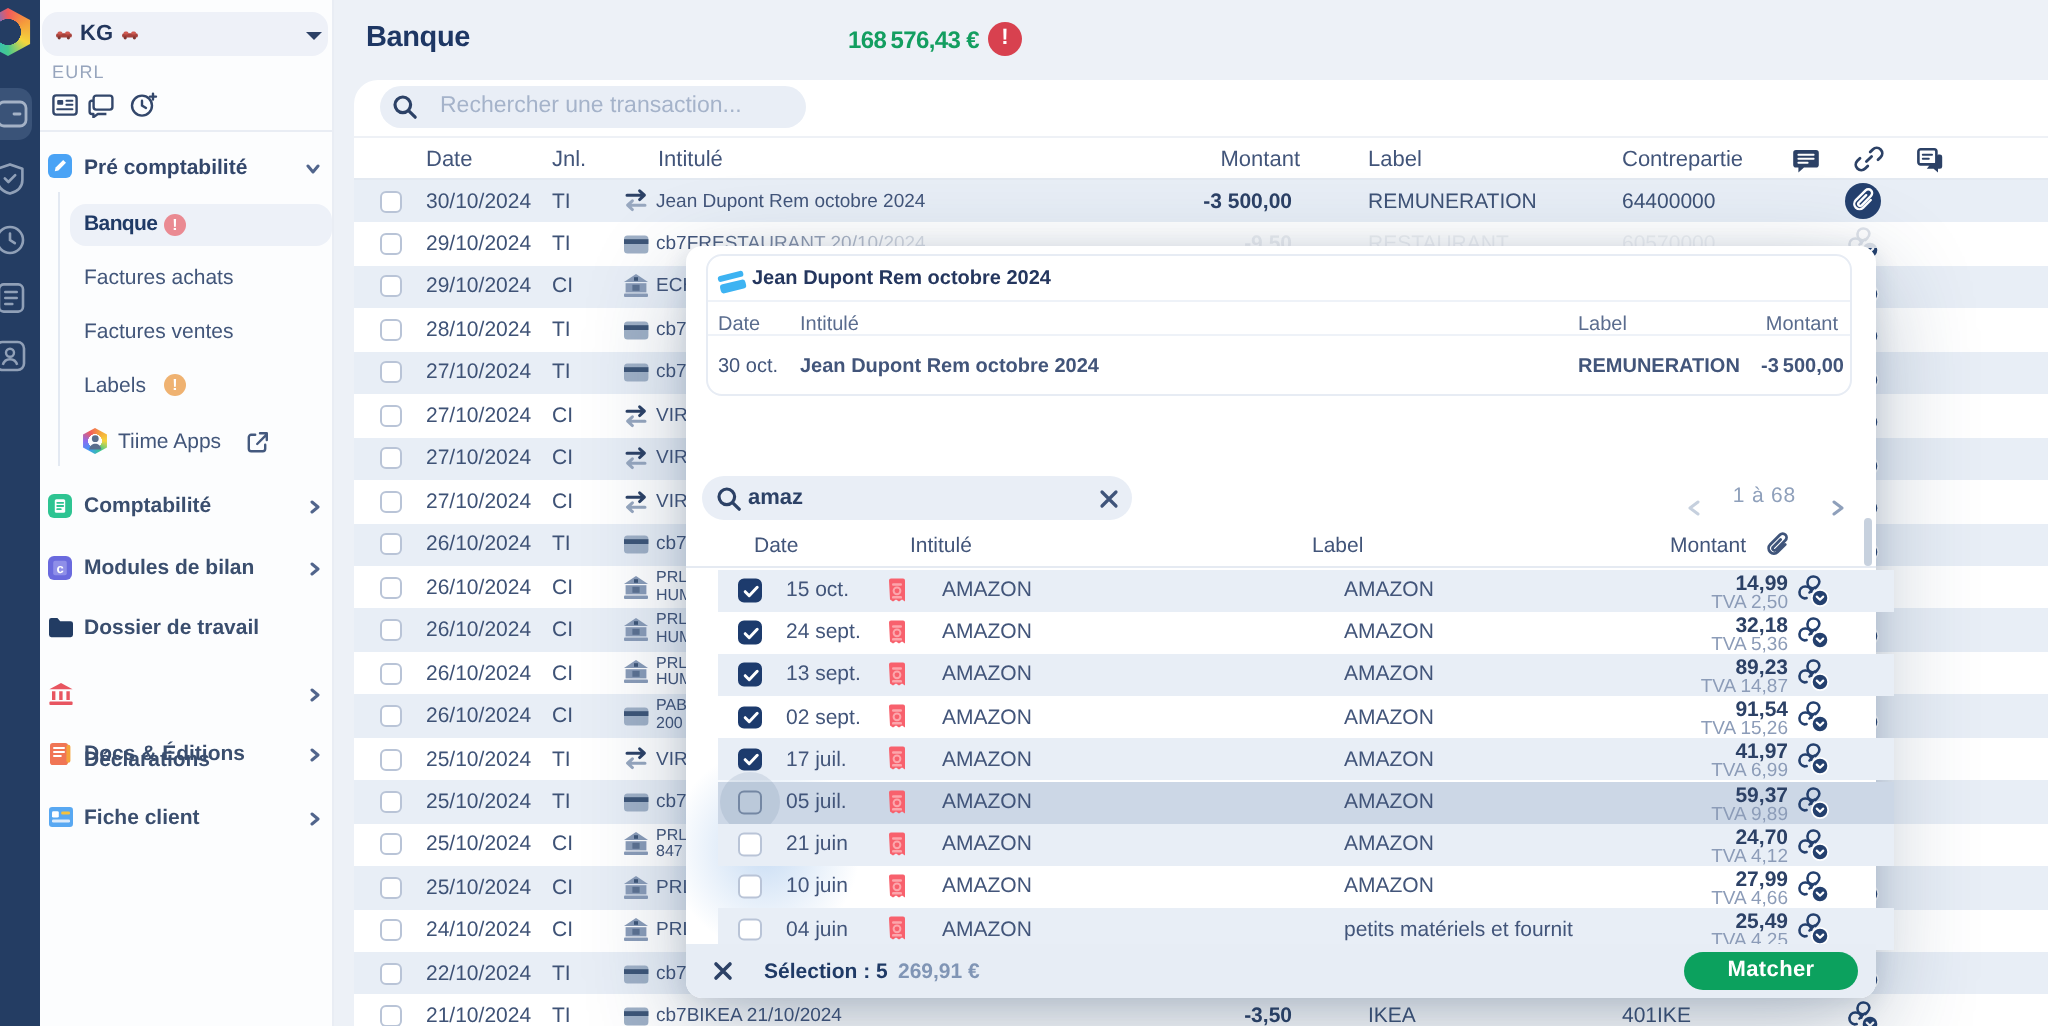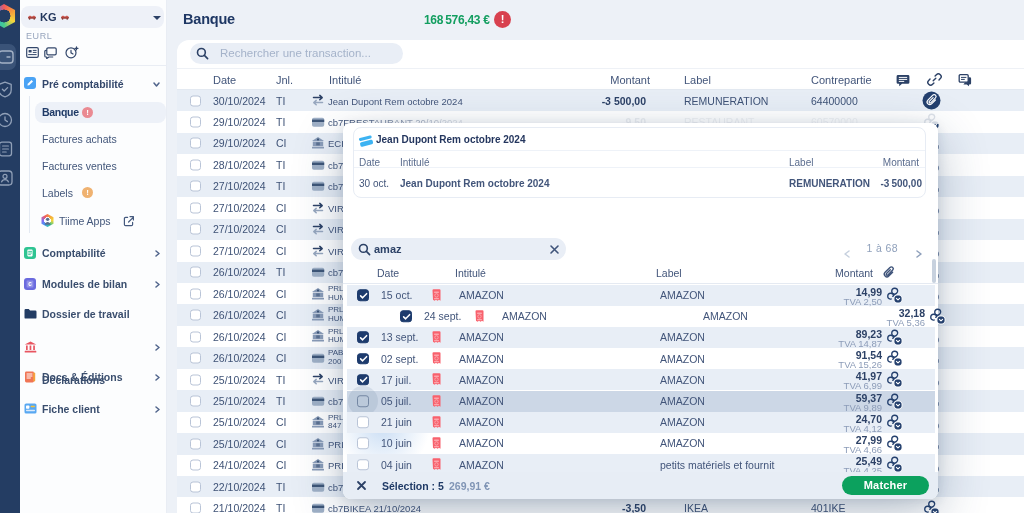--- a/index.html
+++ b/index.html
@@ -43,21 +43,21 @@
 #mcard .mth{position:absolute;top:29px;font-size:10px;color:#5a6c8e;}
 #mcard .mtl{position:absolute;left:0;top:39px;width:100%;height:1px;background:#eef2f8;}
 #mcard .mtd{position:absolute;top:50px;font-size:10px;color:#42557a;}
 #tabs{position:absolute;left:208px;top:86px;width:180px;height:20px;background:#fff;border:1px solid #dde5f0;border-radius:11px;}
 #tabact{position:absolute;left:-1px;top:-1px;width:90px;height:20px;background:#b1c1d8;border-radius:11px;border:1px solid #b1c1d8;}
 .tabtxt{position:absolute;top:4.5px;font-size:9.7px;font-weight:bold;color:#1f3a66;white-space:nowrap;}
 #msearch{position:absolute;left:8px;top:115px;width:215px;height:22px;background:#e9eef6;border-radius:11px;}
 #pagin{position:absolute;right:40px;top:119px;font-size:10.5px;color:#8fa0bb;letter-spacing:.4px;}
 #mlh{position:absolute;left:0;top:139px;width:595px;height:22px;border-bottom:1px solid #e5eaf2;}
 .mlhc{position:absolute;top:5px;font-size:10.5px;color:#42557a;}
-.mrow{position:absolute;left:4px;width:588px;height:21.2px;padding-left:40px;}
+.mrow{position:absolute;left:16px;width:588px;height:21.2px;padding-left:40px;}
 .modd{background:#e8eef6;}
 .mhov{background:#ccd7e6;}
 .mckb.hv{background:transparent;border-color:#7487a3;}
 .halo{position:absolute;left:1px;top:50%;transform:translateY(-50%);width:30px;height:30px;border-radius:50%;background:rgba(95,120,155,.15);}
 .mckb{position:absolute;left:10px;top:50%;transform:translateY(-50%);width:11.5px;height:11.5px;border:1.5px solid #b9c4d7;border-radius:3px;background:#fff;}
 .mckb.on{background:#1d3b6d;border-color:#1d3b6d;}
 .mdate{position:absolute;left:34px;top:50%;transform:translateY(-50%);font-size:10.5px;color:#42557a;white-space:nowrap;}
 .mname{position:absolute;left:112px;top:50%;transform:translateY(-50%);font-size:10.5px;color:#42557a;white-space:nowrap;}
 .mlabel{position:absolute;left:313px;top:50%;transform:translateY(-50%);font-size:10.5px;color:#42557a;white-space:nowrap;}
 .mval{position:absolute;right:53px;top:2px;font-size:10.5px;font-weight:bold;color:#2c4166;text-align:center;line-height:10px;}
@@ -720,21 +720,21 @@
       <svg class="abs" style="left:539px;top:2px;" width="17" height="17" viewBox="0 0 17 17">
         <g fill="none" stroke="#24406e" stroke-width="1.3" stroke-linecap="round">
           <path d="M8.3 7.2 a3 3 0 1 1 3.4 -3.4 a3 3 0 0 1 -1 2.2 l-1 1"></path>
           <path d="M7.7 8.8 a3 3 0 1 0 -3.4 3.4 a3 3 0 0 0 1 -.2 "></path>
           <path d="M6.7 9.3 L9.3 6.7" stroke-width="1.2"></path>
         </g>
         <circle cx="12" cy="12" r="4.1" fill="#24406e" stroke="#fff" stroke-width=".9"></circle>
         <path d="M10.4 11.3 L12 12.9 L13.6 11.3" fill="none" stroke="#fff" stroke-width="1.1" stroke-linecap="round" stroke-linejoin="round"></path>
       </svg>
     </div>
-    <div class="mrow" style="top:182.70px;margin-left:43px;">
+    <div class="mrow" style="top:182.70px;">
       <span class="mckb on">
         <svg class="abs" style="left:-0.5px;top:-0.5px;" width="11" height="11" viewBox="0 0 11 11">
           <path d="M2.6 5.6 L4.6 7.6 L8.6 3.4" fill="none" stroke="#fff" stroke-width="1.5" stroke-linecap="round" stroke-linejoin="round"></path>
         </svg>
       </span>
       <span class="mdate">24 sept.</span>
       <svg class="abs" style="left:85px;top:4px;" width="9" height="13" viewBox="0 0 9 13">
         <path d="M0.5 1.2 a1 1 0 0 1 1 -1 h6 a1 1 0 0 1 1 1 v10.6 l-1.5 -1 -1.5 1 -1.5 -1 -1.5 1 -1.5 -1 z" fill="#f8616d"></path>
         <rect x="2" y="2.6" width="5" height="1.3" rx=".6" fill="#fca6ac"></rect>
         <circle cx="4.5" cy="6.4" r="1.7" fill="none" stroke="#fca6ac" stroke-width="1"></circle>

